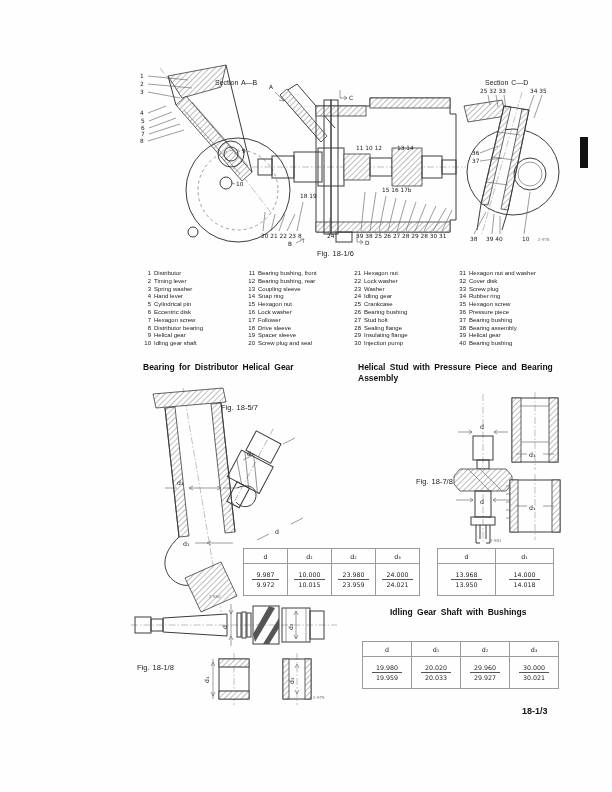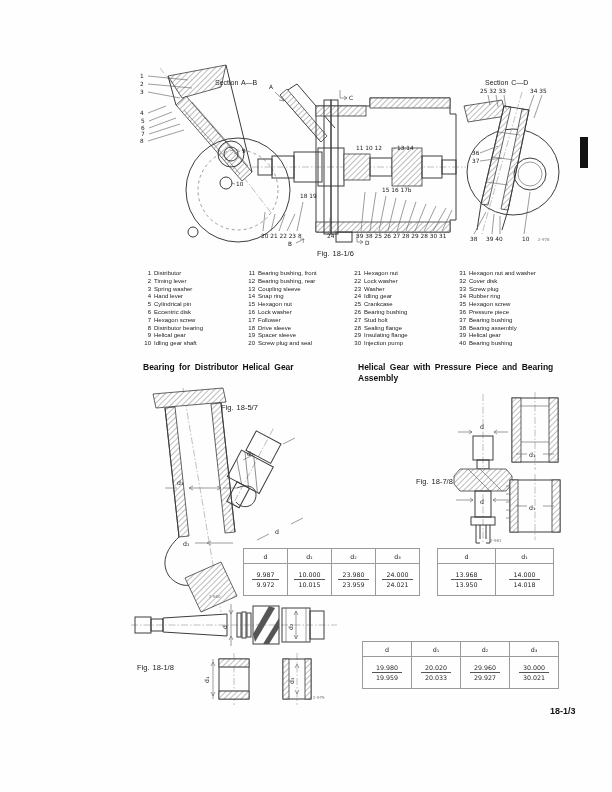--- a/index.html
+++ b/index.html
@@ -313,21 +313,21 @@
         <span class="pn">39</span>
         <span class="pl">Helical gear</span>
       </div>
       <div class="part-item">
         <span class="pn">40</span>
         <span class="pl">Bearing bushing</span>
       </div>
     </div>
 
   <div class="abs heading" style="left:143px;top:362px;width:230px">Bearing for Distributor Helical Gear</div>
-  <div class="abs heading" style="left:358px;top:362px;width:208px">Helical Gear with Pressure Piece and Bearing Assembly</div>
+  <div class="abs heading" style="left:358px;top:362px;width:208px">Helical Stud with Pressure Piece and Bearing Assembly</div>
 
   <svg class="fig" style="left:125px;top:388px" width="215" height="225" viewBox="0 0 215 225">
     <g>
       <line class="cl" x1="58" y1="0" x2="96" y2="224"></line>
       <path class="hatchf" d="M28,6 L98,0 L101,14 L31,20 Z"></path>
       <path class="hatchf" d="M40,20 L50,19 L64,148 L54,149 Z"></path>
       <path class="hatchf" d="M86,16 L96,15 L110,144 L100,145 Z"></path>
       <path class="ln" d="M40,20 L54,149 M96,15 L110,144"></path>
       <path class="ln" d="M112,100 C126,94 134,102 130,112 C127,120 116,121 111,114"></path>
       <path class="ln" d="M54,149 C40,162 36,176 44,188 C52,198 64,200 72,194 L88,218" fill="none"></path>
@@ -434,20 +434,21 @@
               <span class="fr-bot">13.950</span>
             </span></td>
           <td><span class="frac">
               <span class="fr-top">14.000</span>
               <span class="fr-bot">14.018</span>
             </span></td>
         </tr>
       </tbody>
   </table>
 
+  <div class="abs heading" style="left:390px;top:607px;width:200px">Idling Gear Shaft with Bushings</div>
 
   <table class="dim-table tC" style="left:362px;top:641px">
     <thead>
         <tr>
           <th>d</th>
           <th>d₁</th>
           <th>d₂</th>
           <th>d₃</th>
         </tr>
       </thead>
@@ -507,15 +508,15 @@
       <rect class="ln" x="168" y="61" width="28" height="40"></rect>
       <rect class="hatchf" x="168" y="61" width="6" height="40"></rect>
       <rect class="hatchf" x="190" y="61" width="6" height="40"></rect>
       <path class="thin" d="M182,66 l-2,4 M182,66 l2,4 M182,96 l-2,-4 M182,96 l2,-4"></path>
       <text class="dim" transform="translate(179,86) rotate(-90)">d₃</text>
       <text class="tiny" x="198" y="101">2-979</text>
     </g>
   </svg>
   <div class="abs figcap" style="left:137px;top:663px">Fig. 18-1/8</div>
 
-  <div class="abs pagenum" style="left:550px;top:706px">18-1/3</div>
+  <div class="abs pagenum" style="left:522px;top:706px">18-1/3</div>
 
 </div>
 
 </body></html>

